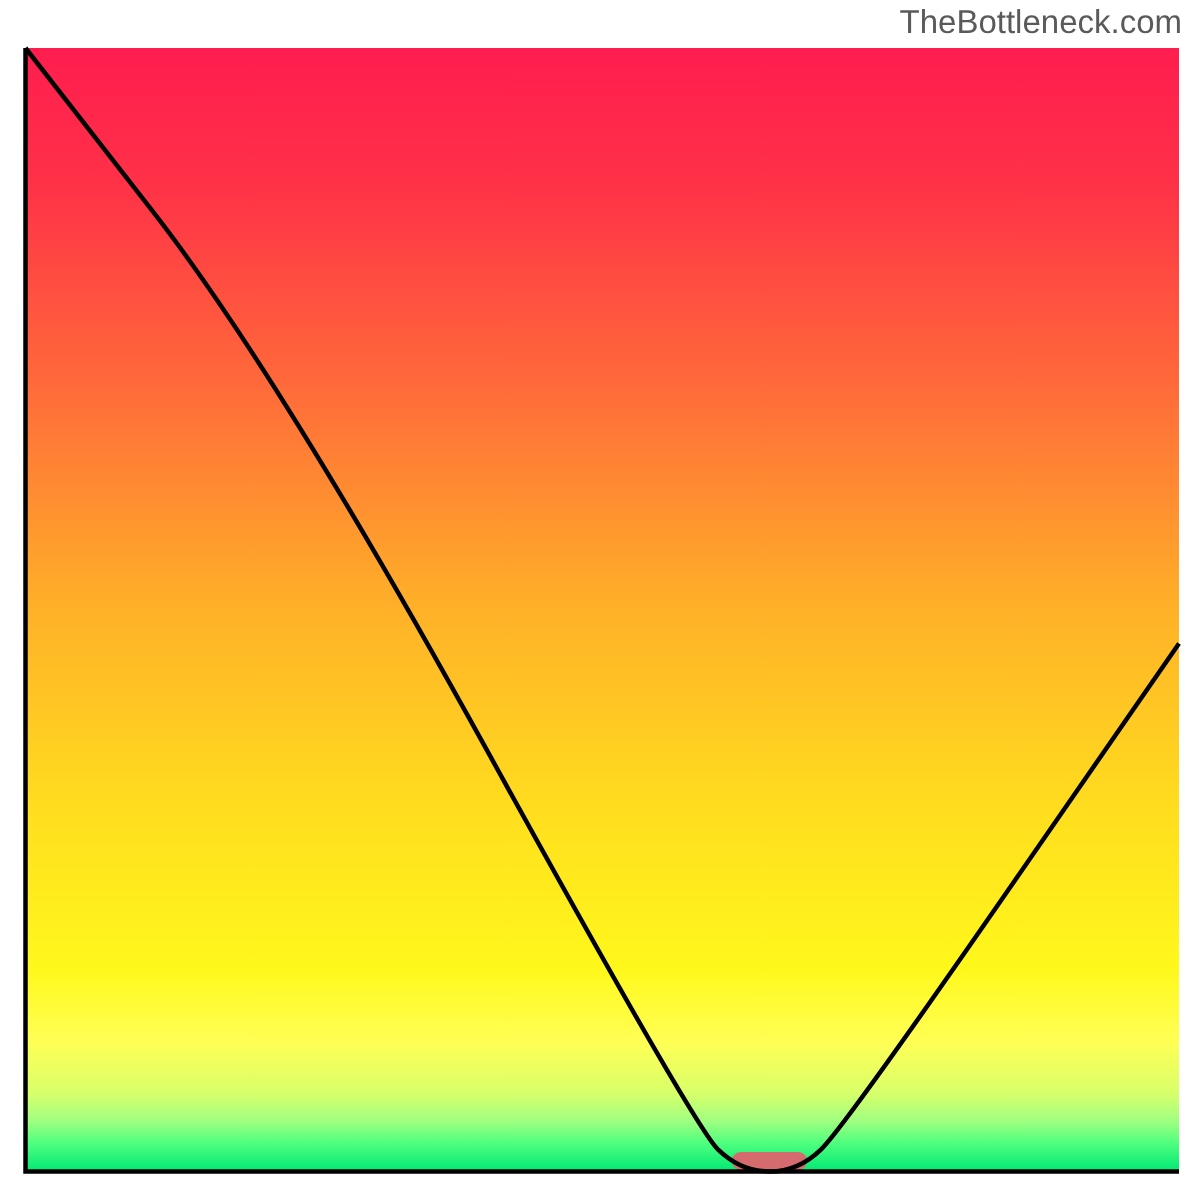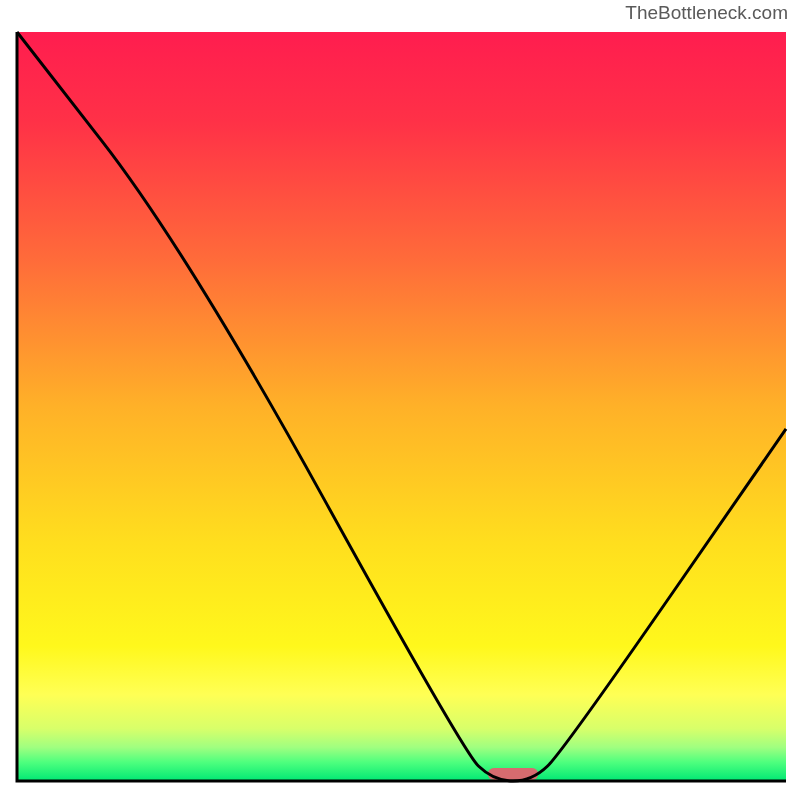--- a/index.html
+++ b/index.html
@@ -8,21 +8,21 @@
     width: 800px;
     height: 800px;
     overflow: hidden;
     background: #fff;
     font-family: Arial, Helvetica, sans-serif;
   }
   .attribution {
     position: absolute;
     top: 2px;
     right: 12px;
-    font-size: 19px;
+    font-size: 22px;
     font-weight: 500;
     color: #5a5a5a;
     letter-spacing: 0;
   }
   .chart-wrap {
     position: absolute;
     left: 13px;
     top: 30px;
     width: 775px;
     height: 755px;

